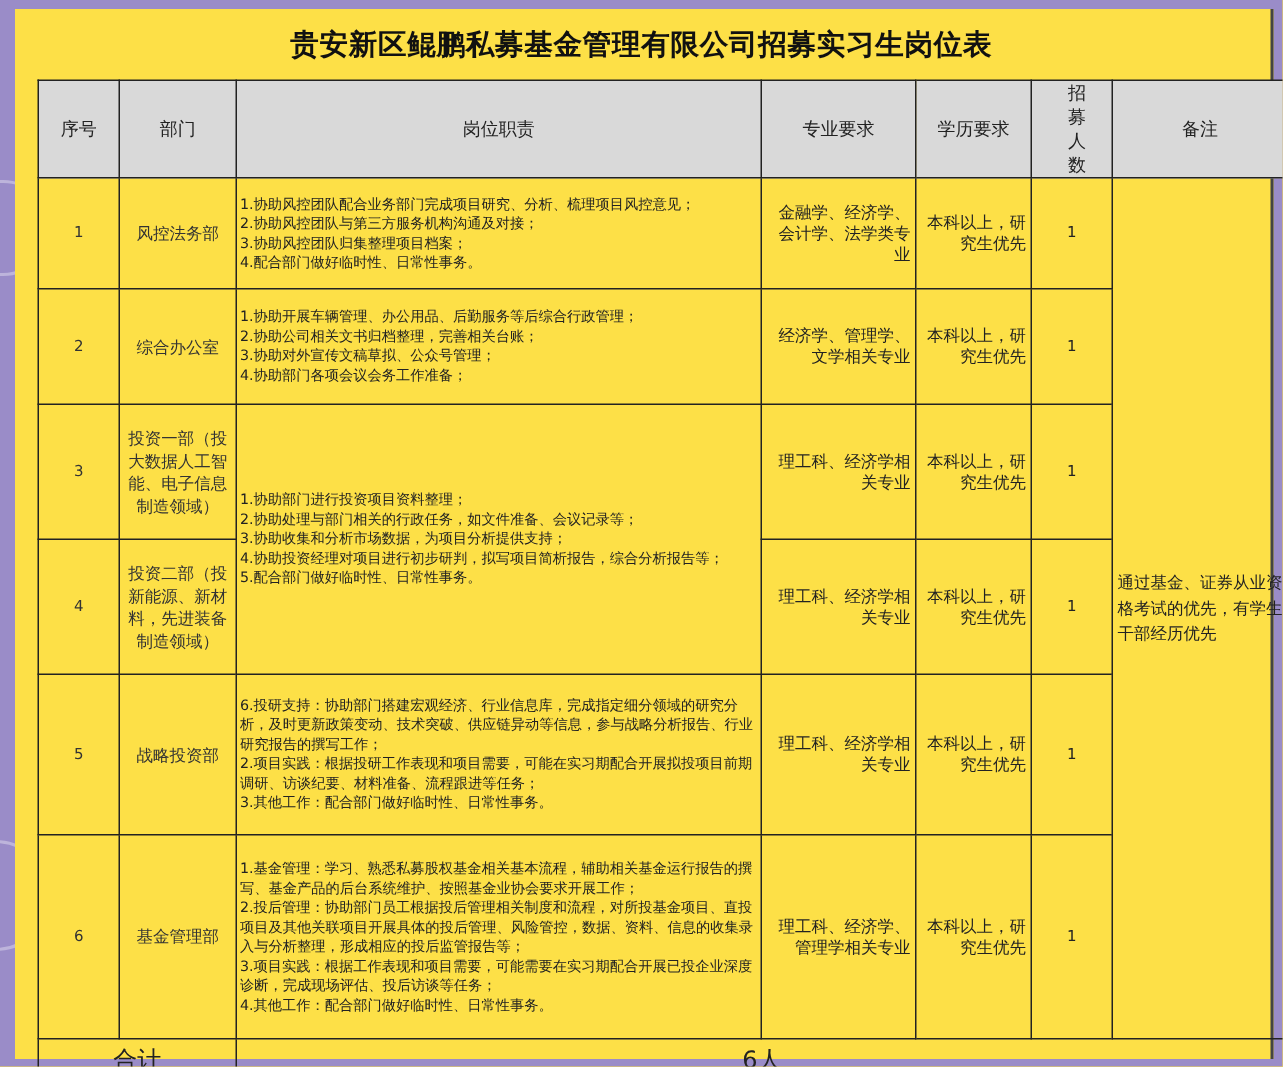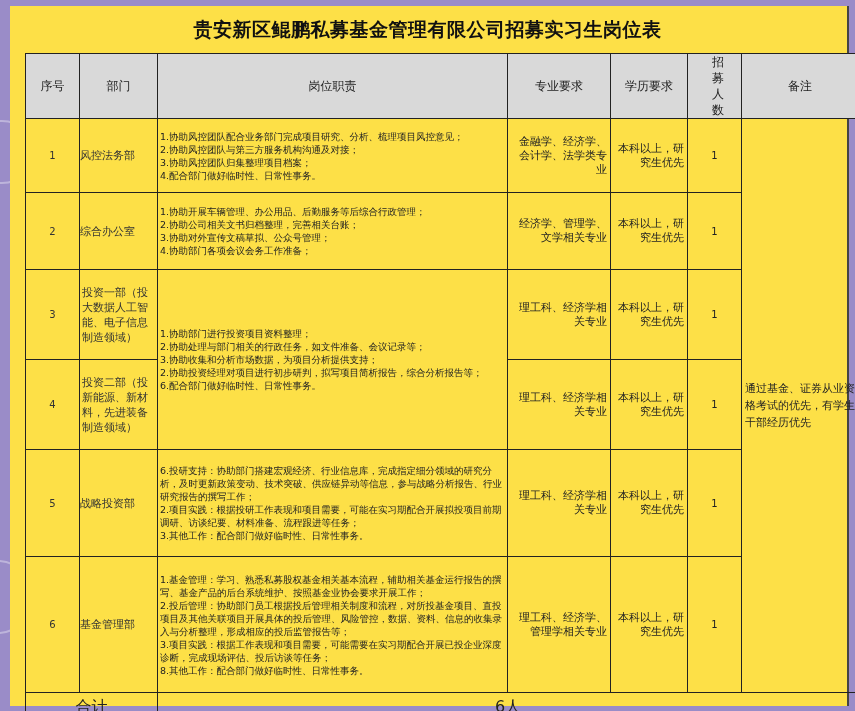--- a/index.html
+++ b/index.html
@@ -34,21 +34,21 @@
     font-size: 10px; color: #222;
     padding: 0; vertical-align: middle;
   }
   th {
     background: #d9d9d9; font-weight: normal; font-size: 12px;
     height: 48px; text-align: center;
   }
   td.c { text-align: center; }
   td.duty { text-align: left; padding: 1px 2px; line-height: 13px; font-size: 9.5px; }
   td.major, td.edu { text-align: right; line-height: 14px; font-size: 11px; padding: 0 3px; }
-  td.dept { text-align: left; line-height: 15px; font-size: 11px; color:#333; }
+  td.dept { text-align: center; line-height: 15px; font-size: 11px; color:#333; }
   td.seq { font-size: 10px; color:#333; }
   td.note { text-align: left; padding: 0 3px; line-height: 17px; font-size: 11px; }
   .line { display: block; }
   tr.total td { height: 28px; font-size: 16px; text-align: center; }
 </style>
 </head>
 <body>
 
 <div class="bg-deco" style="left:-30px;top:120px;width:60px;height:60px;"></div>
 <div class="bg-deco" style="left:-40px;top:560px;width:70px;height:70px;"></div>
@@ -108,22 +108,22 @@
         <td class="c">1</td>
       </tr>
 
       <tr style="height:90px;">
         <td class="c seq">3</td>
         <td class="dept" style="padding:0 2px;margin-left:32px;">投资一部（投大数据人工智能、电子信息制造领域）</td>
         <td class="duty" rowspan="2">
           <span class="line">1.协助部门进行投资项目资料整理；</span>
           <span class="line">2.协助处理与部门相关的行政任务，如文件准备、会议记录等；</span>
           <span class="line">3.协助收集和分析市场数据，为项目分析提供支持；</span>
-          <span class="line">2.协助投资经理对项目进行初步研判，拟写项目简析报告，综合分析报告等；</span>
-          <span class="line">6.配合部门做好临时性、日常性事务。</span>
+          <span class="line">4.协助投资经理对项目进行初步研判，拟写项目简析报告，综合分析报告等；</span>
+          <span class="line">5.配合部门做好临时性、日常性事务。</span>
         </td>
         <td class="major">理工科、经济学相关专业</td>
         <td class="edu">本科以上，研究生优先</td>
         <td class="c">1</td>
       </tr>
 
       <tr style="height:90px;">
         <td class="c seq">4</td>
         <td class="dept" style="padding:0 2px;">投资二部（投新能源、新材料，先进装备制造领域）</td>
         <td class="major">理工科、经济学相关专业</td>
@@ -144,21 +144,21 @@
         <td class="c">1</td>
       </tr>
 
       <tr style="height:136px;">
         <td class="c seq">6</td>
         <td class="dept">基金管理部</td>
         <td class="duty">
           <span class="line">1.基金管理：学习、熟悉私募股权基金相关基本流程，辅助相关基金运行报告的撰写、基金产品的后台系统维护、按照基金业协会要求开展工作；</span>
           <span class="line">2.投后管理：协助部门员工根据投后管理相关制度和流程，对所投基金项目、直投项目及其他关联项目开展具体的投后管理、风险管控，数据、资料、信息的收集录入与分析整理，形成相应的投后监管报告等；</span>
           <span class="line">3.项目实践：根据工作表现和项目需要，可能需要在实习期配合开展已投企业深度诊断，完成现场评估、投后访谈等任务；</span>
-          <span class="line">8.其他工作：配合部门做好临时性、日常性事务。</span>
+          <span class="line">4.其他工作：配合部门做好临时性、日常性事务。</span>
         </td>
         <td class="major">理工科、经济学、管理学相关专业</td>
         <td class="edu">本科以上，研究生优先</td>
         <td class="c">1</td>
       </tr>
 
       <tr class="total">
         <td colspan="2">合计</td>
         <td colspan="5">6人</td>
       </tr>

